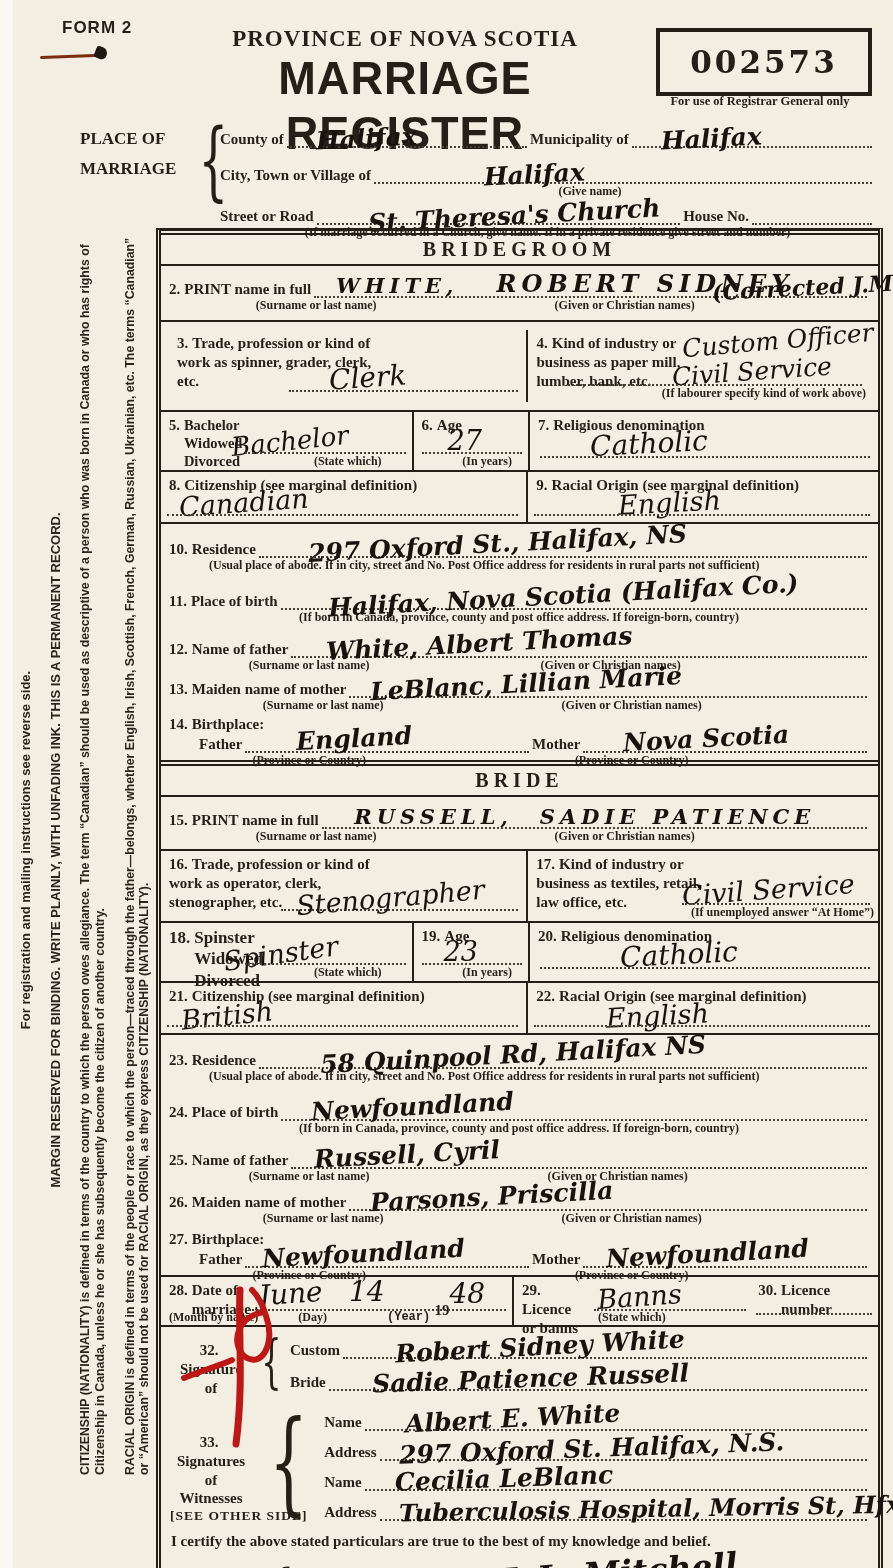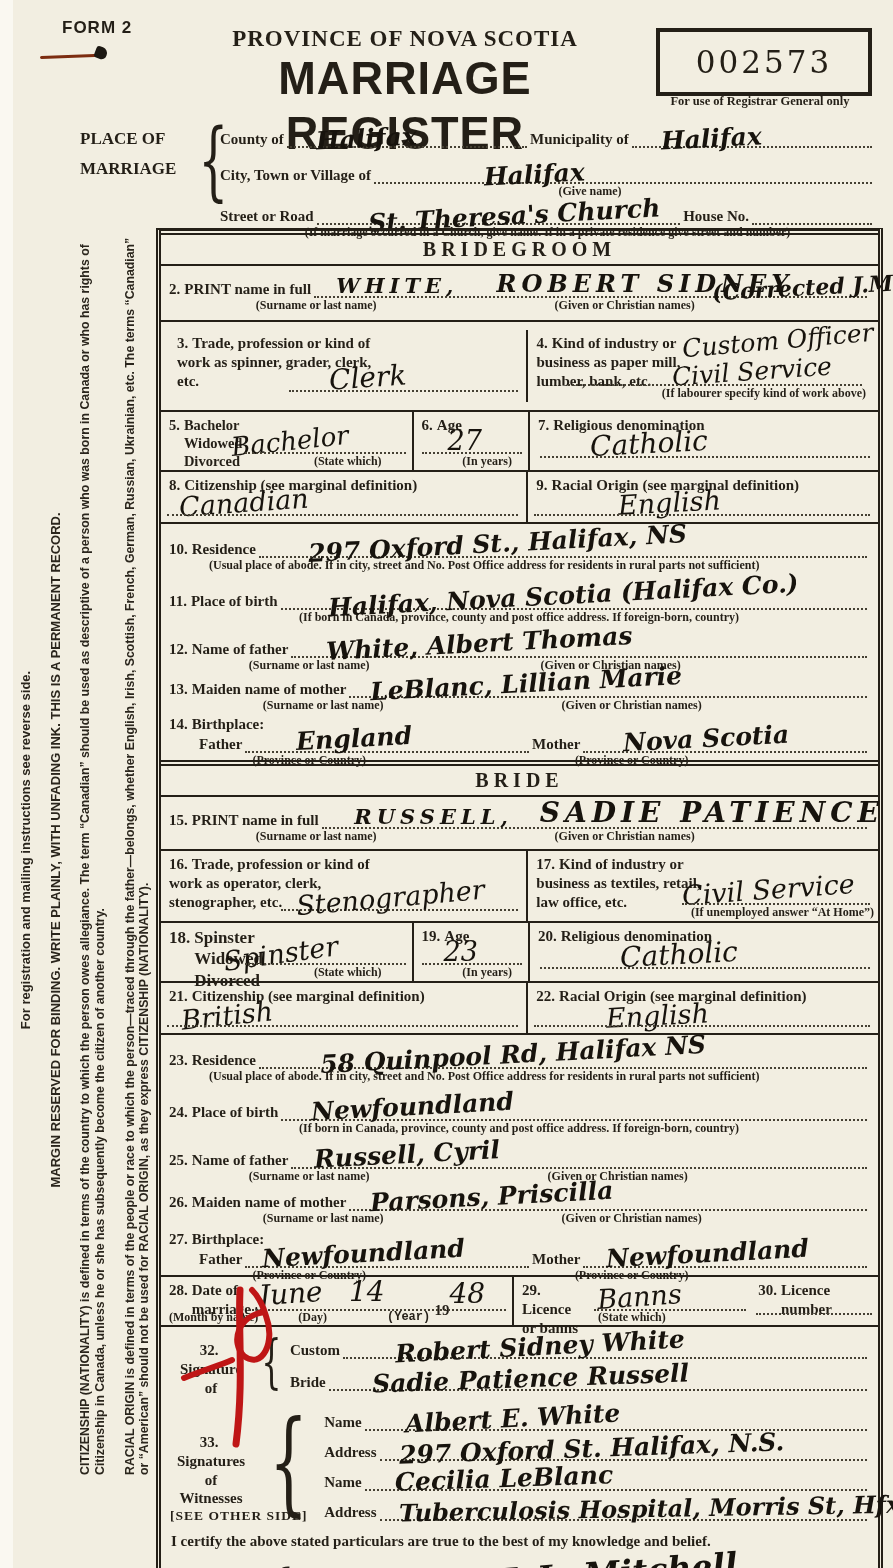--- a/index.html
+++ b/index.html
@@ -18,21 +18,21 @@
            transform:rotate(-2deg);border-radius:2px;}
   .smudge2{position:absolute;left:95px;top:47px;width:12px;height:12px;background:#1c1812;
            border-radius:3px 6px 5px 3px;transform:rotate(20deg);}
   .province{position:absolute;left:160px;top:26px;width:490px;text-align:center;
             font-weight:bold;font-size:23px;letter-spacing:1px;}
   .title{position:absolute;left:150px;top:50px;width:510px;text-align:center;
          font-family:"Liberation Sans",sans-serif;font-weight:bold;font-size:47px;
          letter-spacing:1px;transform:scaleX(.96);}
   .serialbox{position:absolute;left:656px;top:28px;width:208px;height:60px;border:4px solid #241f17;
              display:flex;align-items:center;justify-content:center;}
-  .serial{font-family:"DejaVu Serif",serif;font-weight:normal;font-size:31px;letter-spacing:3px;}
+  .serial{font-family:"DejaVu Serif",serif;font-weight:bold;font-size:31px;letter-spacing:3px;}
   .serialcap{position:absolute;left:650px;top:94px;width:220px;text-align:center;
              font-weight:bold;font-size:12.5px;}
   
   .placeblock{position:absolute;left:80px;top:112px;width:795px;display:flex;}
   .pl-labels{font-weight:bold;font-size:17px;line-height:30px;padding-top:12px;width:112px;}
   .pl-brace{font-family:"DejaVu Serif",serif;font-size:86px;font-weight:400;line-height:100px;
             transform:scaleX(.55);width:28px;margin-top:-2px;}
   .pl-lines{flex:1;padding-top:8px;}
   .fl{display:flex;align-items:flex-end;font-weight:bold;font-size:15px;}
   .dl{flex:1;border-bottom:2px dotted #454033;position:relative;margin:0 3px;height:18px;}
@@ -276,21 +276,21 @@
     </div>
 
     <div class="sechead" style="border-top:6px double #241f17;">BRIDE</div>
 
     <div class="row" style="height:46px;">
       <div class="fl" style="margin-top:4px;">
         <span class="num">15.</span>
         <span class="b">PRINT name in full</span>
         <span class="dl" style="height:22px;">
           <span class="hp" style="position:absolute;left:6%;bottom:-2px;font-size:21px;">RUSSELL,</span>
-          <span class="hp" style="position:absolute;left:40%;bottom:-2px;font-size:28px;">SADIE PATIENCE</span>
+          <span class="hp" style="position:absolute;left:40%;bottom:-2px;font-size:21px;">SADIE PATIENCE</span>
         </span>
       </div>
       <div class="hintr">
         <span style="width:42%;text-align:center;">(Surname or last name)</span>
         <span style="width:46%;text-align:center;">(Given or Christian names)</span>
       </div>
     </div>
 
     <div class="cols row" style="padding:0;height:70px;">
       <div class="col vr" style="width:49%;">

